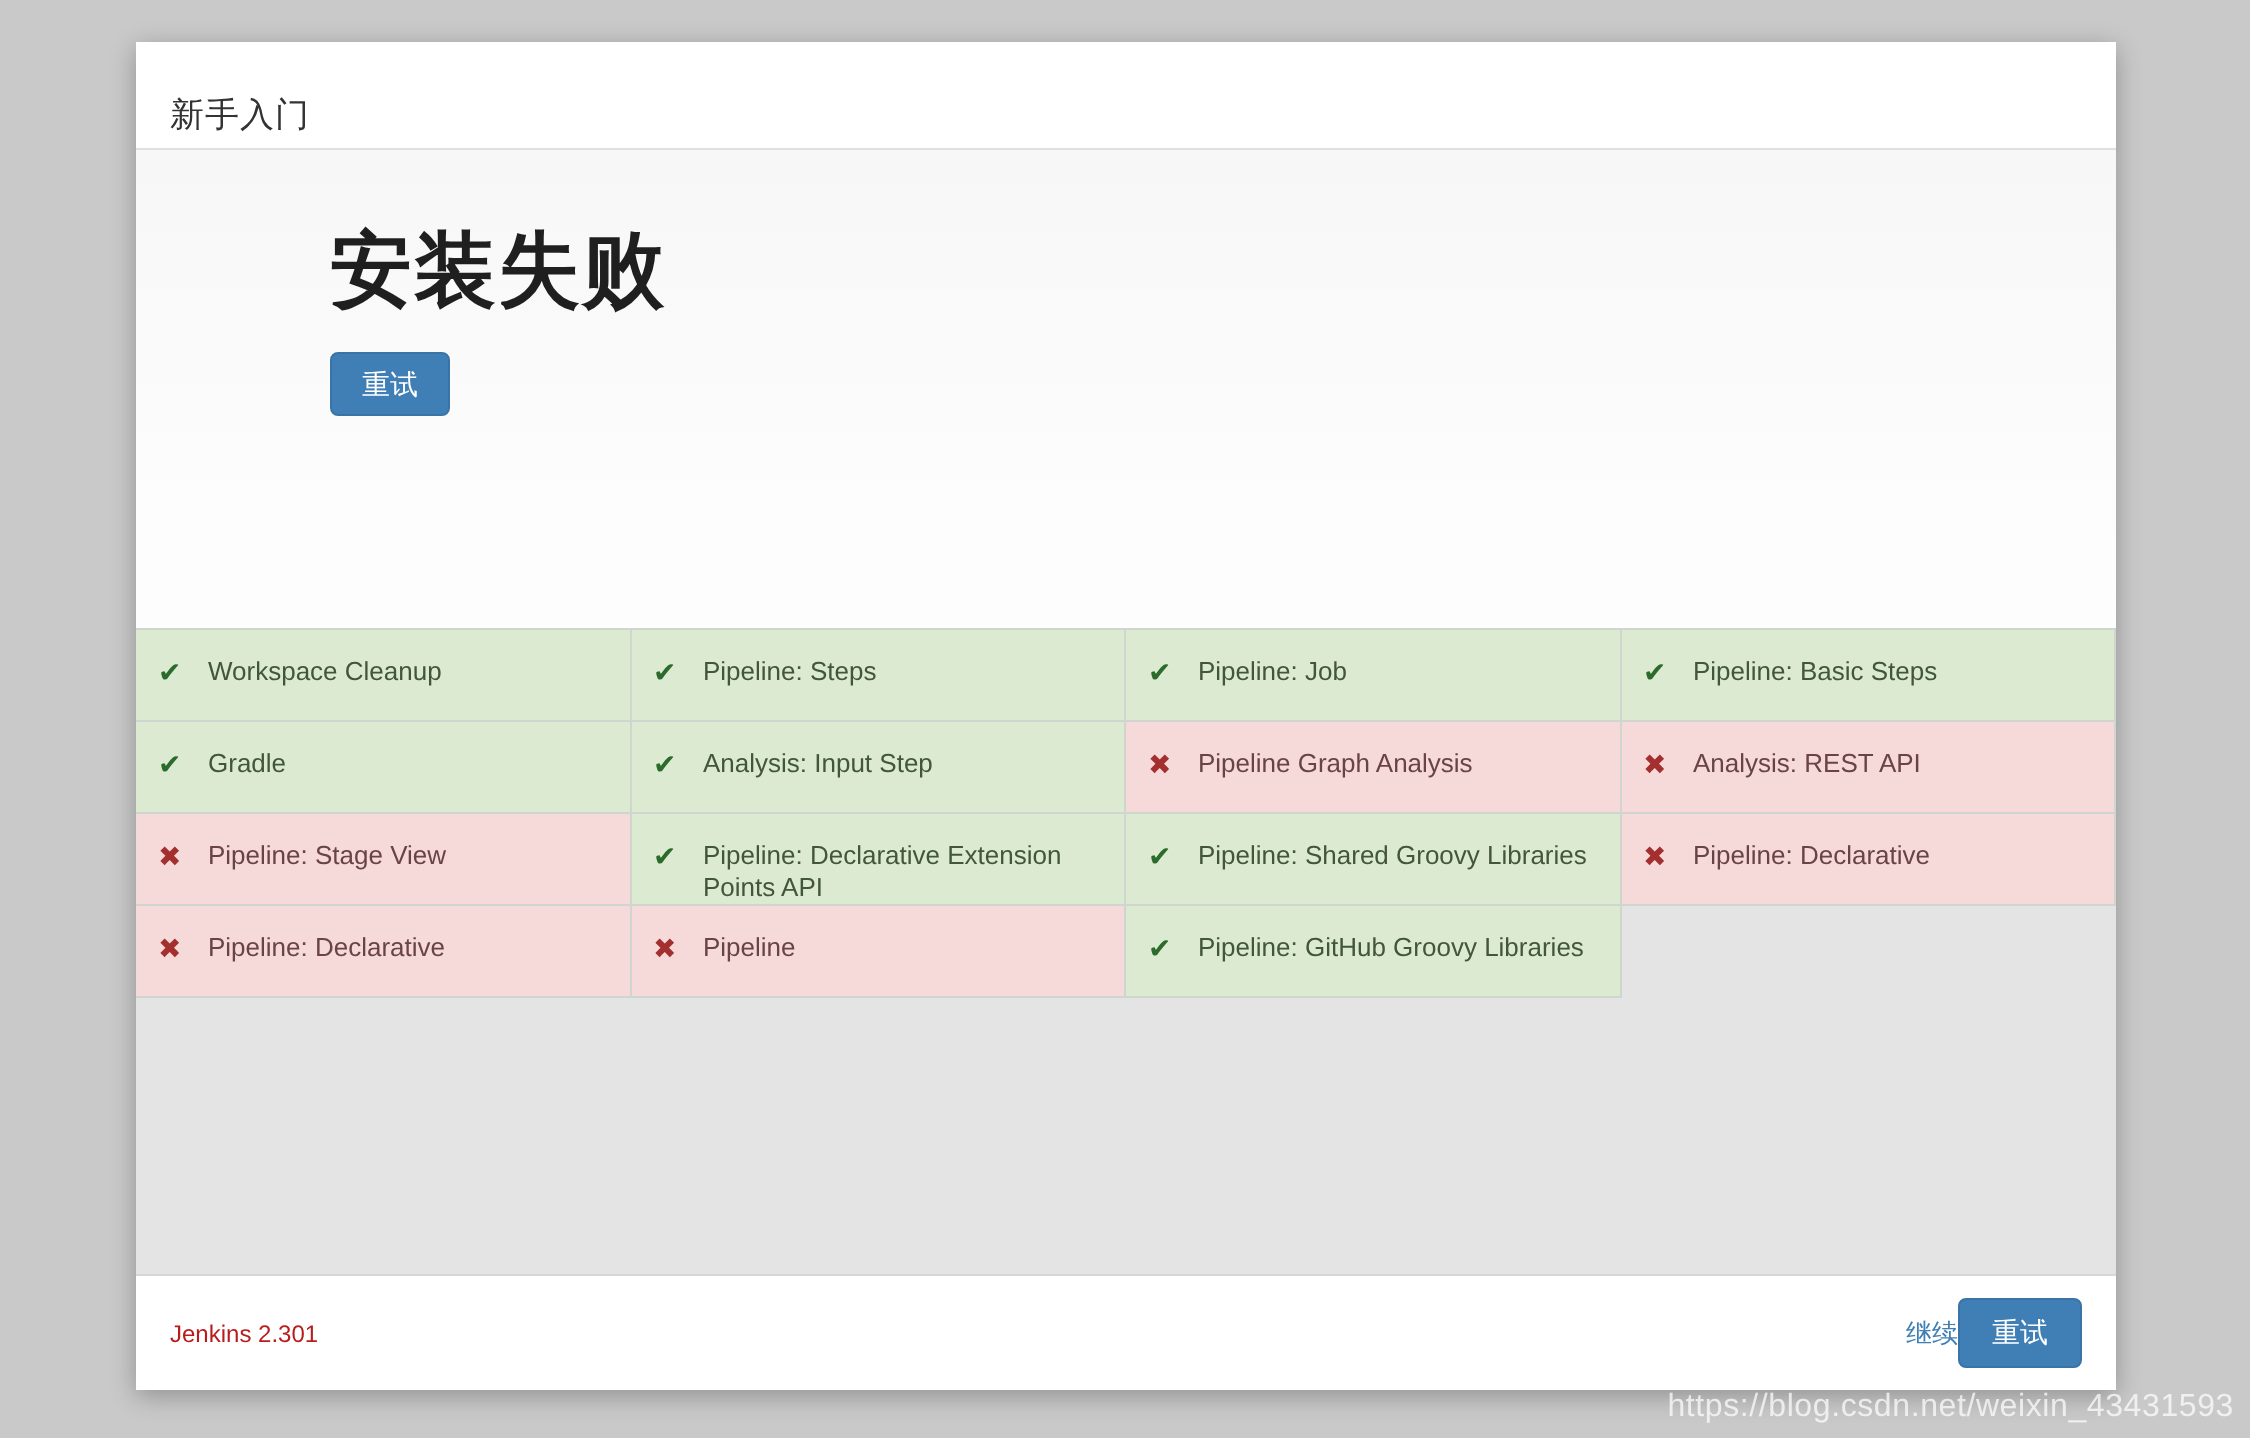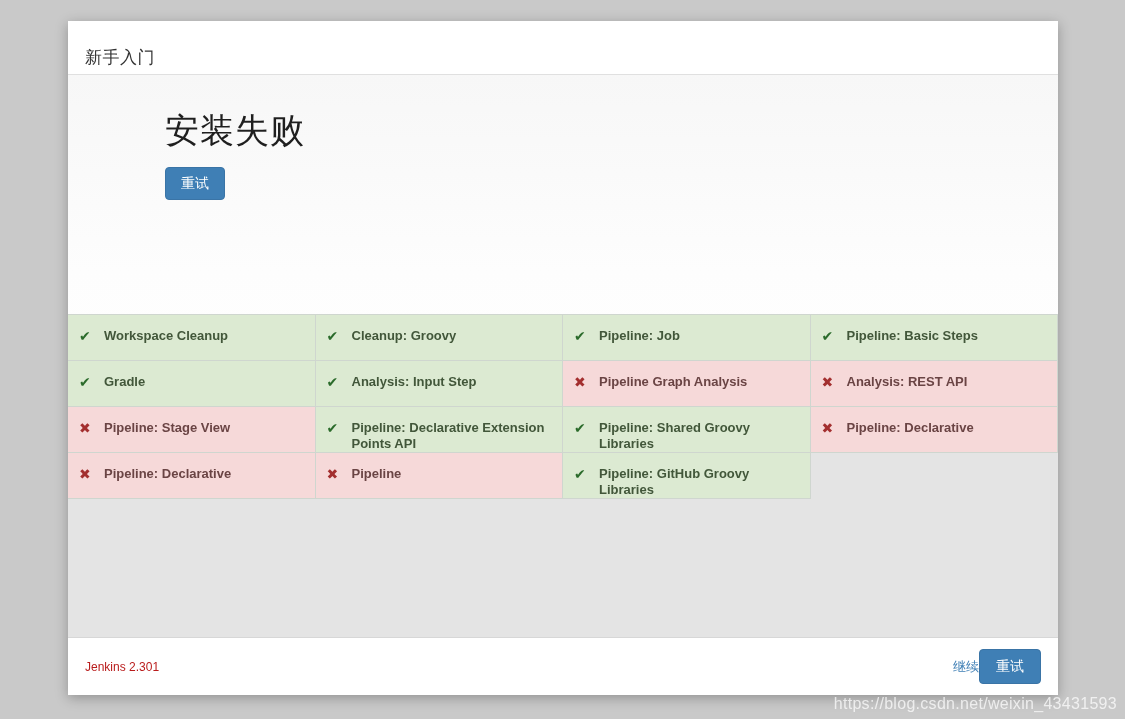--- a/index.html
+++ b/index.html
@@ -54,22 +54,22 @@
     background: linear-gradient(180deg, #f7f7f7 0%, #fdfdfd 35%, #ffffff 60%);
     overflow: hidden;
   }
 
   
   #hero {
     padding: 35px 0 0 97px;
   }
   #hero h1 {
     margin: 0;
-    font-size: 34px;
-    font-weight: normal;
+    font-size: 41px;
+    font-weight: bold;
     color: #1f1f1f;
     line-height: 1.22;
     letter-spacing: 1px;
   }
   #hero .subtitle {
     margin-top: 9px;
     font-size: 19px;
     color: #666666;
     letter-spacing: 0.4px;
   }
@@ -137,21 +137,20 @@
     min-width: 17px;
     margin-right: 8px;
     font-size: 14px;
     line-height: 16px;
     text-align: left;
   }
   .plugin-cell.success .status-icon { color: #2b6b2b; }
   .plugin-cell.failure .status-icon { color: #a32f2f; }
   .plugin-cell .plugin-label {
     flex: 1;
-    font-weight: bold;
   }
 
   
   #grid-underlay {
     position: absolute;
     left: 0;
     top: 423px;
     width: 990px;
     bottom: 0;
     background: #e4e4e4;
@@ -217,21 +216,21 @@
 
     <div id="grid-underlay"></div>
 
     <div id="plugin-grid">
         <div class="plugin-cell success">
           <span class="status-icon">✔</span>
           <span class="plugin-label">Workspace Cleanup</span>
         </div>
         <div class="plugin-cell success">
           <span class="status-icon">✔</span>
-          <span class="plugin-label">Cleanup: Groovy</span>
+          <span class="plugin-label">Pipeline: Steps</span>
         </div>
         <div class="plugin-cell success">
           <span class="status-icon">✔</span>
           <span class="plugin-label">Pipeline: Job</span>
         </div>
         <div class="plugin-cell success">
           <span class="status-icon">✔</span>
           <span class="plugin-label">Pipeline: Basic Steps</span>
         </div>
         <div class="plugin-cell success">

